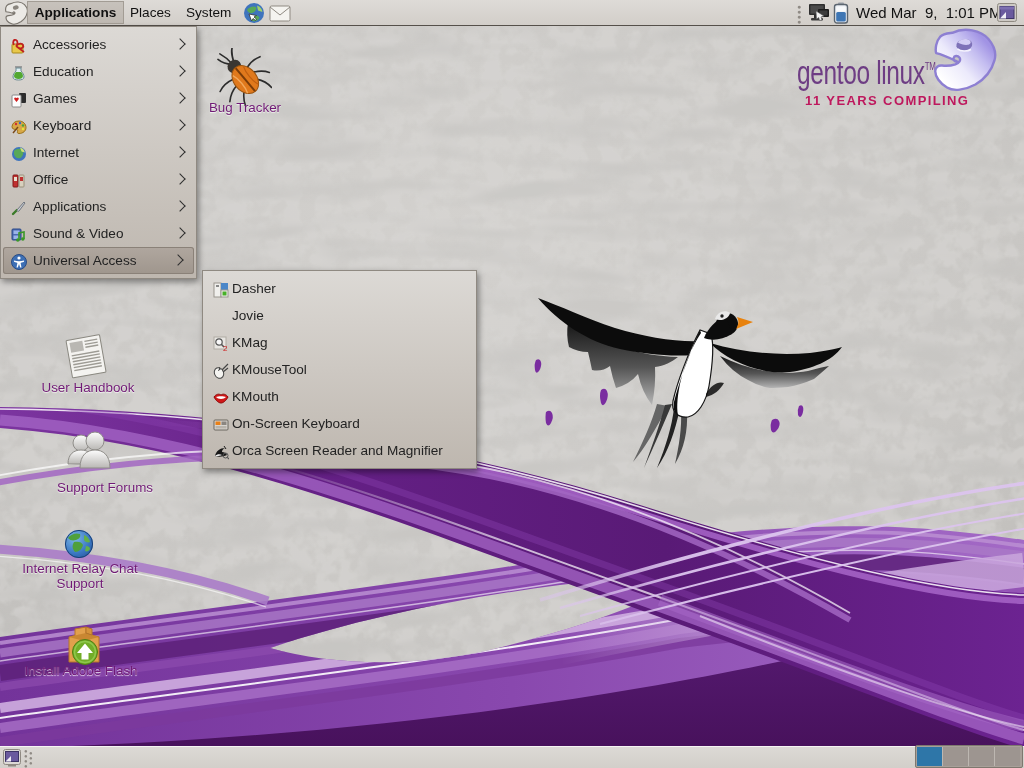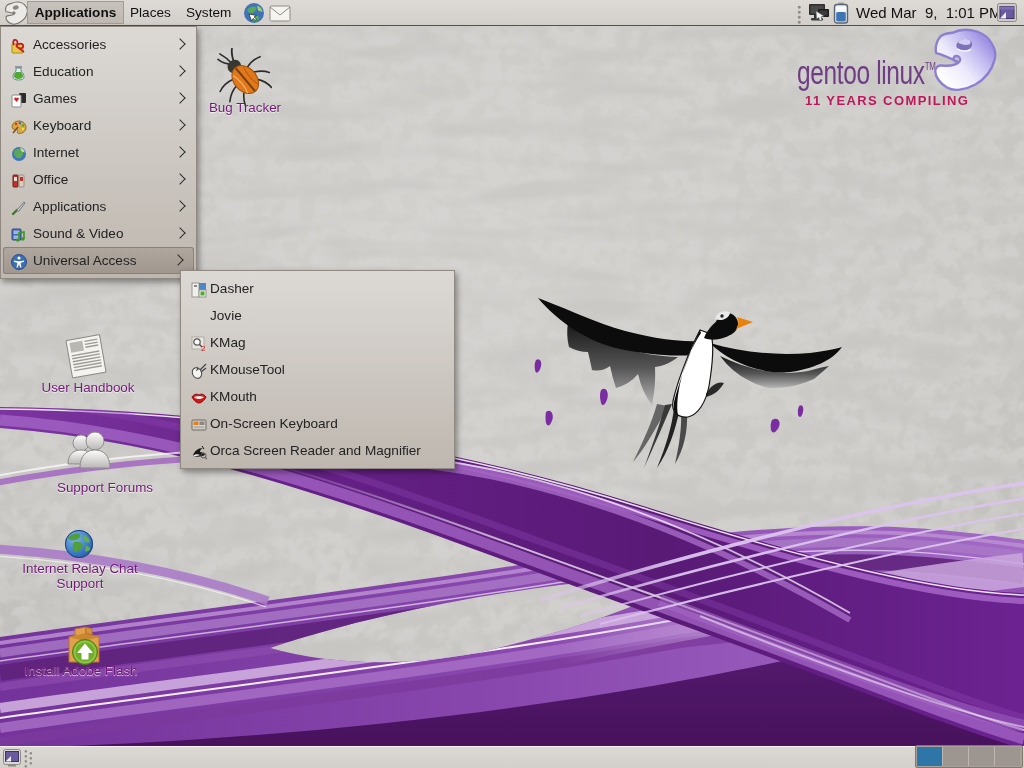--- a/index.html
+++ b/index.html
@@ -408,21 +408,21 @@
       <span class="ic" style="left:8px"><svg width="16" height="16" viewBox="0 0 16 16">
           <circle cx="8" cy="8" r="7.5" fill="#3d6fb4"></circle>
           <circle cx="8" cy="8" r="7.5" fill="none" stroke="#2a4c84"></circle>
           <circle cx="8" cy="4" r="1.6" fill="#fff"></circle>
           <path d="M3,6.5 C6,7.5 10,7.5 13,6.5 L13,7.8 C11,8.5 10,8.6 9.6,9 L10.5,13.5 L9.2,13.5 L8,10 L6.8,13.5 L5.5,13.5 L6.4,9 C6,8.6 5,8.5 3,7.8 Z" fill="#fff"></path>
         </svg></span>
       <span class="tx" style="left:30px">Universal Access</span>
       <span class="ar"></span>
     </div>
 </div>
-<div class="menu" id="m2" style="left:180px;top:270px;width:273px;padding:4px 0;">
+<div class="menu" id="m2" style="left:202px;top:270px;width:273px;padding:4px 0;">
  <div class="mi">
       <span class="ic"><svg width="16" height="16" viewBox="0 0 16 16">
           <rect x="1" y="1" width="7" height="14" fill="#f0efec" stroke="#9a968e"></rect>
           <rect x="8" y="1" width="7" height="7" fill="#4a86c8"></rect>
           <rect x="8" y="8" width="7" height="7" fill="#f0efec" stroke="#9a968e"></rect>
           <rect x="9.5" y="9.5" width="4" height="4" fill="#48b028"></rect>
           <rect x="3" y="3" width="3" height="2" fill="#888"></rect>
         </svg></span>
       <span class="tx">Dasher</span>
     </div>

